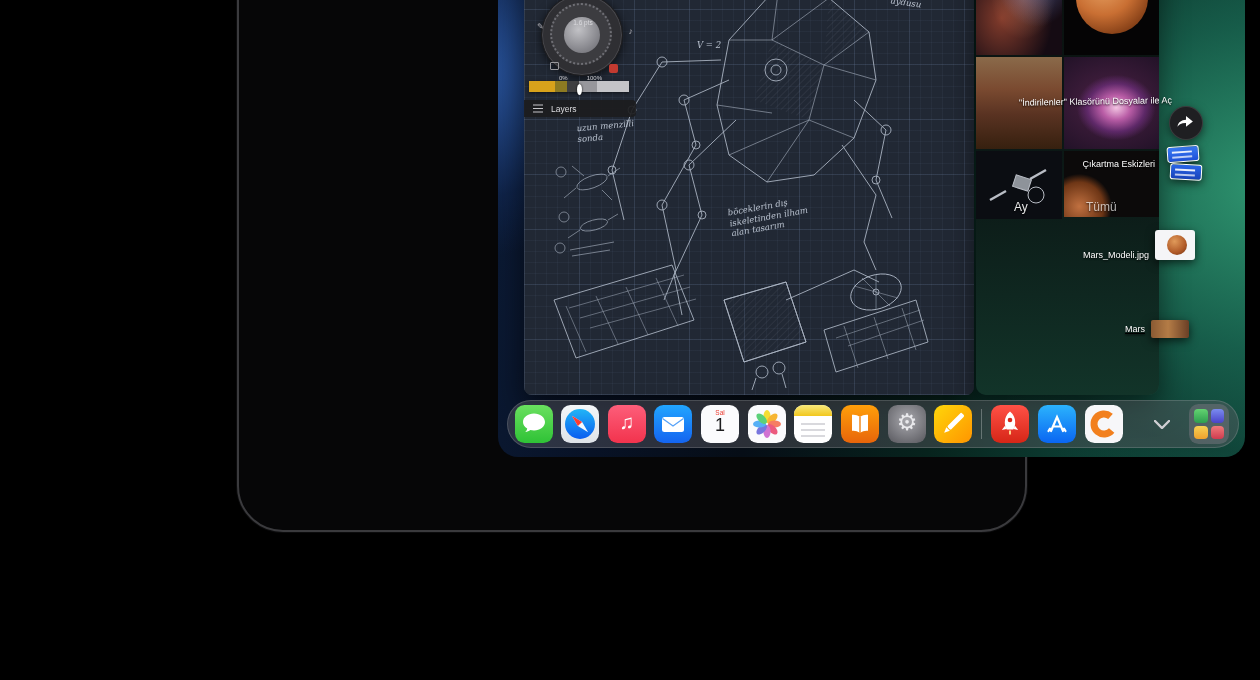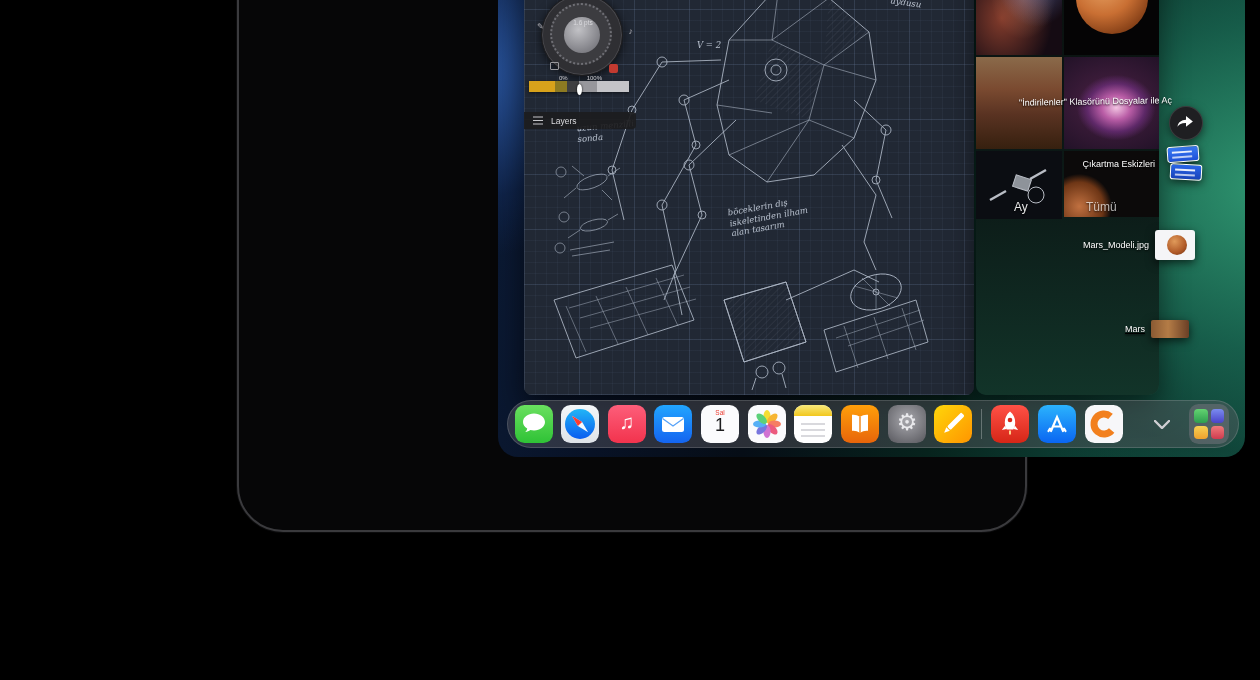--- a/index.html
+++ b/index.html
@@ -51,21 +51,21 @@
 
   .palette { position:absolute; left:5px; top:131px; width:100px; height:11px; display:flex; z-index:7;
              box-shadow:0 1px 3px rgba(0,0,0,.5); }
   .palette span { height:100%; }
   .pal0 { width:26px; background:#d8a21b; } .pal1 { width:12px; background:#8d7a22; }
   .pal2 { width:12px; background:#3f3f41; } .pal3 { width:18px; background:#97979c; }
   .pal4 { width:32px; background:#c4c4c8; }
   .pal-dot { position:absolute; left:48px; top:3px; width:5px; height:5px; border-radius:50%;
              background:#fff; box-shadow:0 0 2px #000; }
 
-  .layers { position:absolute; left:0; top:162px; width:112px; height:17px; z-index:7;
+  .layers { position:absolute; left:0; top:150px; width:112px; height:17px; z-index:7;
             background:rgba(28,28,30,.92); display:flex; align-items:center; gap:8px; padding:0 9px;
             border-radius:0 4px 4px 0; }
   .layers .ham2 { position:relative; width:10px; height:1.5px; background:#c6c6ca;
                   box-shadow:0 -3.5px 0 #c6c6ca, 0 3.5px 0 #c6c6ca; }
   .layers .lab { font-size:8.5px; color:#dcdcdf; }
 
   
   .app-right { position:absolute; left:478px; top:12px; width:183px; height:445px; border-radius:10px;
                overflow:hidden; z-index:2; box-shadow:0 10px 28px rgba(0,0,0,.5);
                background:linear-gradient(180deg, #0a0f0e 0%, #0c1a17 55%, #123429 100%); }
@@ -288,21 +288,21 @@
         </svg>
       </div>
 
       <div class="drow" style="left:537px; top:206px;">
         <span class="dlabel">Çıkartma Eskizleri</span>
         <span class="dthumb th-stick">
             <span class="s1"></span>
             <span class="s2"></span>
           </span>
       </div>
-      <div class="drow" style="left:531px; top:292px;">
+      <div class="drow" style="left:531px; top:292px;align-items:flex-end;">
         <span class="dlabel">Mars_Modeli.jpg</span>
         <span class="dthumb th-marsmodel"></span>
       </div>
       <div class="drow" style="left:527px; top:382px;text-decoration:underline;">
         <span class="dlabel">Mars</span>
         <span class="dthumb th-marsstrip"></span>
       </div>
 
       <div class="dock">
         <div class="dk ic-messages">

